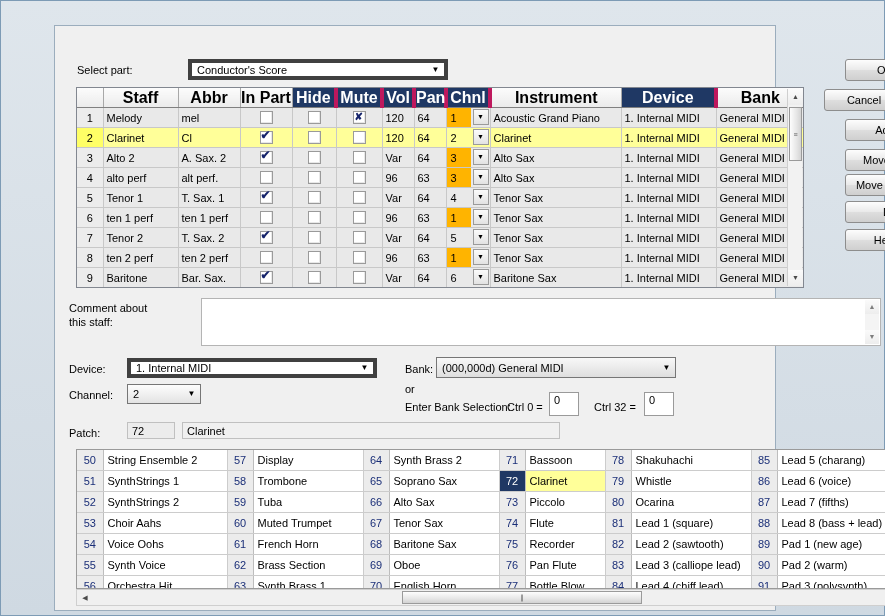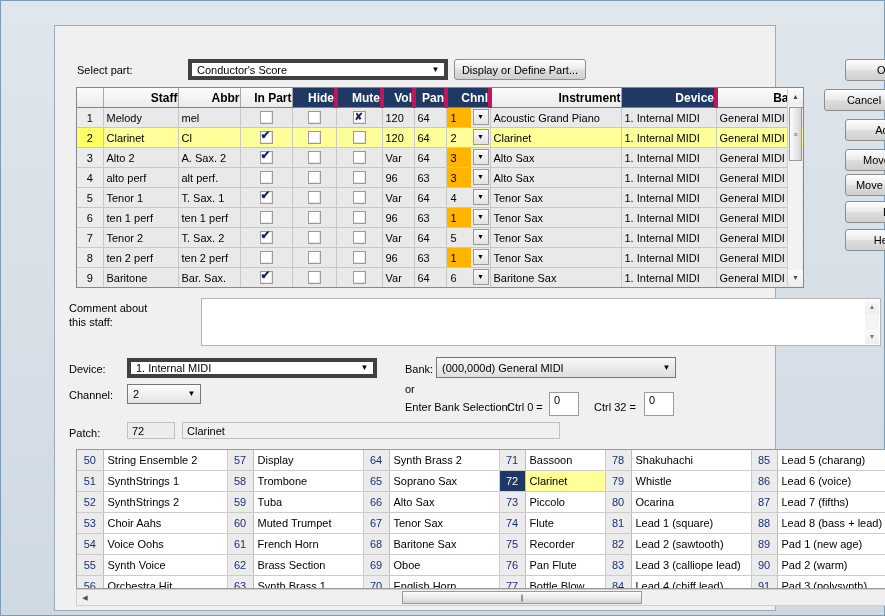--- a/index.html
+++ b/index.html
@@ -64,24 +64,24 @@
     color:#000;
   }
 
   
   .grid-wrap{
     position:absolute;left:21px;top:61px;width:728px;height:201px;
     border:1px solid #828790;background:#fff;box-sizing:border-box;overflow:hidden;
   }
   table.staffgrid{border-collapse:collapse;table-layout:fixed;width:726px;}
   table.staffgrid th{
-    height:19px;font-size:12px;font-weight:bold;
+    height:19px;font-size:16px;font-weight:bold;
     border-right:1px solid #a8a8a8;border-bottom:1px solid #808080;
     background:linear-gradient(180deg,#fcfcfc 0%,#ebebeb 100%);
-    color:#000;padding:0;text-align:right;
+    color:#000;padding:0;
   }
   table.staffgrid th.dark{
     background:#1f3864;color:#fff;border-right:4px solid #be185d;
   }
   table.staffgrid td{
     height:19px;font-size:11px;padding:0 0 0 3px;
     border-right:1px solid #c8c8c8;border-bottom:1px solid #c8c8c8;
     background:#e9e9e9;white-space:nowrap;overflow:hidden;
   }
   table.staffgrid td.num{
@@ -198,21 +198,20 @@
 <div class="window">
 
 
   <div class="client">
 
     <div class="lbl" style="left:22px;top:38px;">Select part:</div>
     <div class="combo" style="left:133px;top:33px;width:260px;height:21px;">
       <div class="txt">Conductor's Score</div>
       <div class="arrow">▼</div>
     </div>
-    <div class="btn" style="left:399px;top:33px;width:132px;height:21px;">Display or Define Part...</div>
 
     <div class="btn" style="left:790px;top:33px;width:80px;height:22px;">OK</div>
     <div class="btn" style="left:769px;top:63px;width:80px;height:22px;">Cancel</div>
     <div class="btn" style="left:790px;top:93px;width:80px;height:22px;">Add</div>
     <div class="btn" style="left:790px;top:123px;width:80px;height:22px;">Move Up</div>
     <div class="btn" style="left:790px;top:148px;width:80px;height:22px;">Move Down</div>
     <div class="btn" style="left:790px;top:175px;width:80px;height:22px;padding-left:28px;">Delete</div>
     <div class="btn" style="left:790px;top:203px;width:80px;height:22px;">Help</div>
 
     <div class="grid-wrap">

